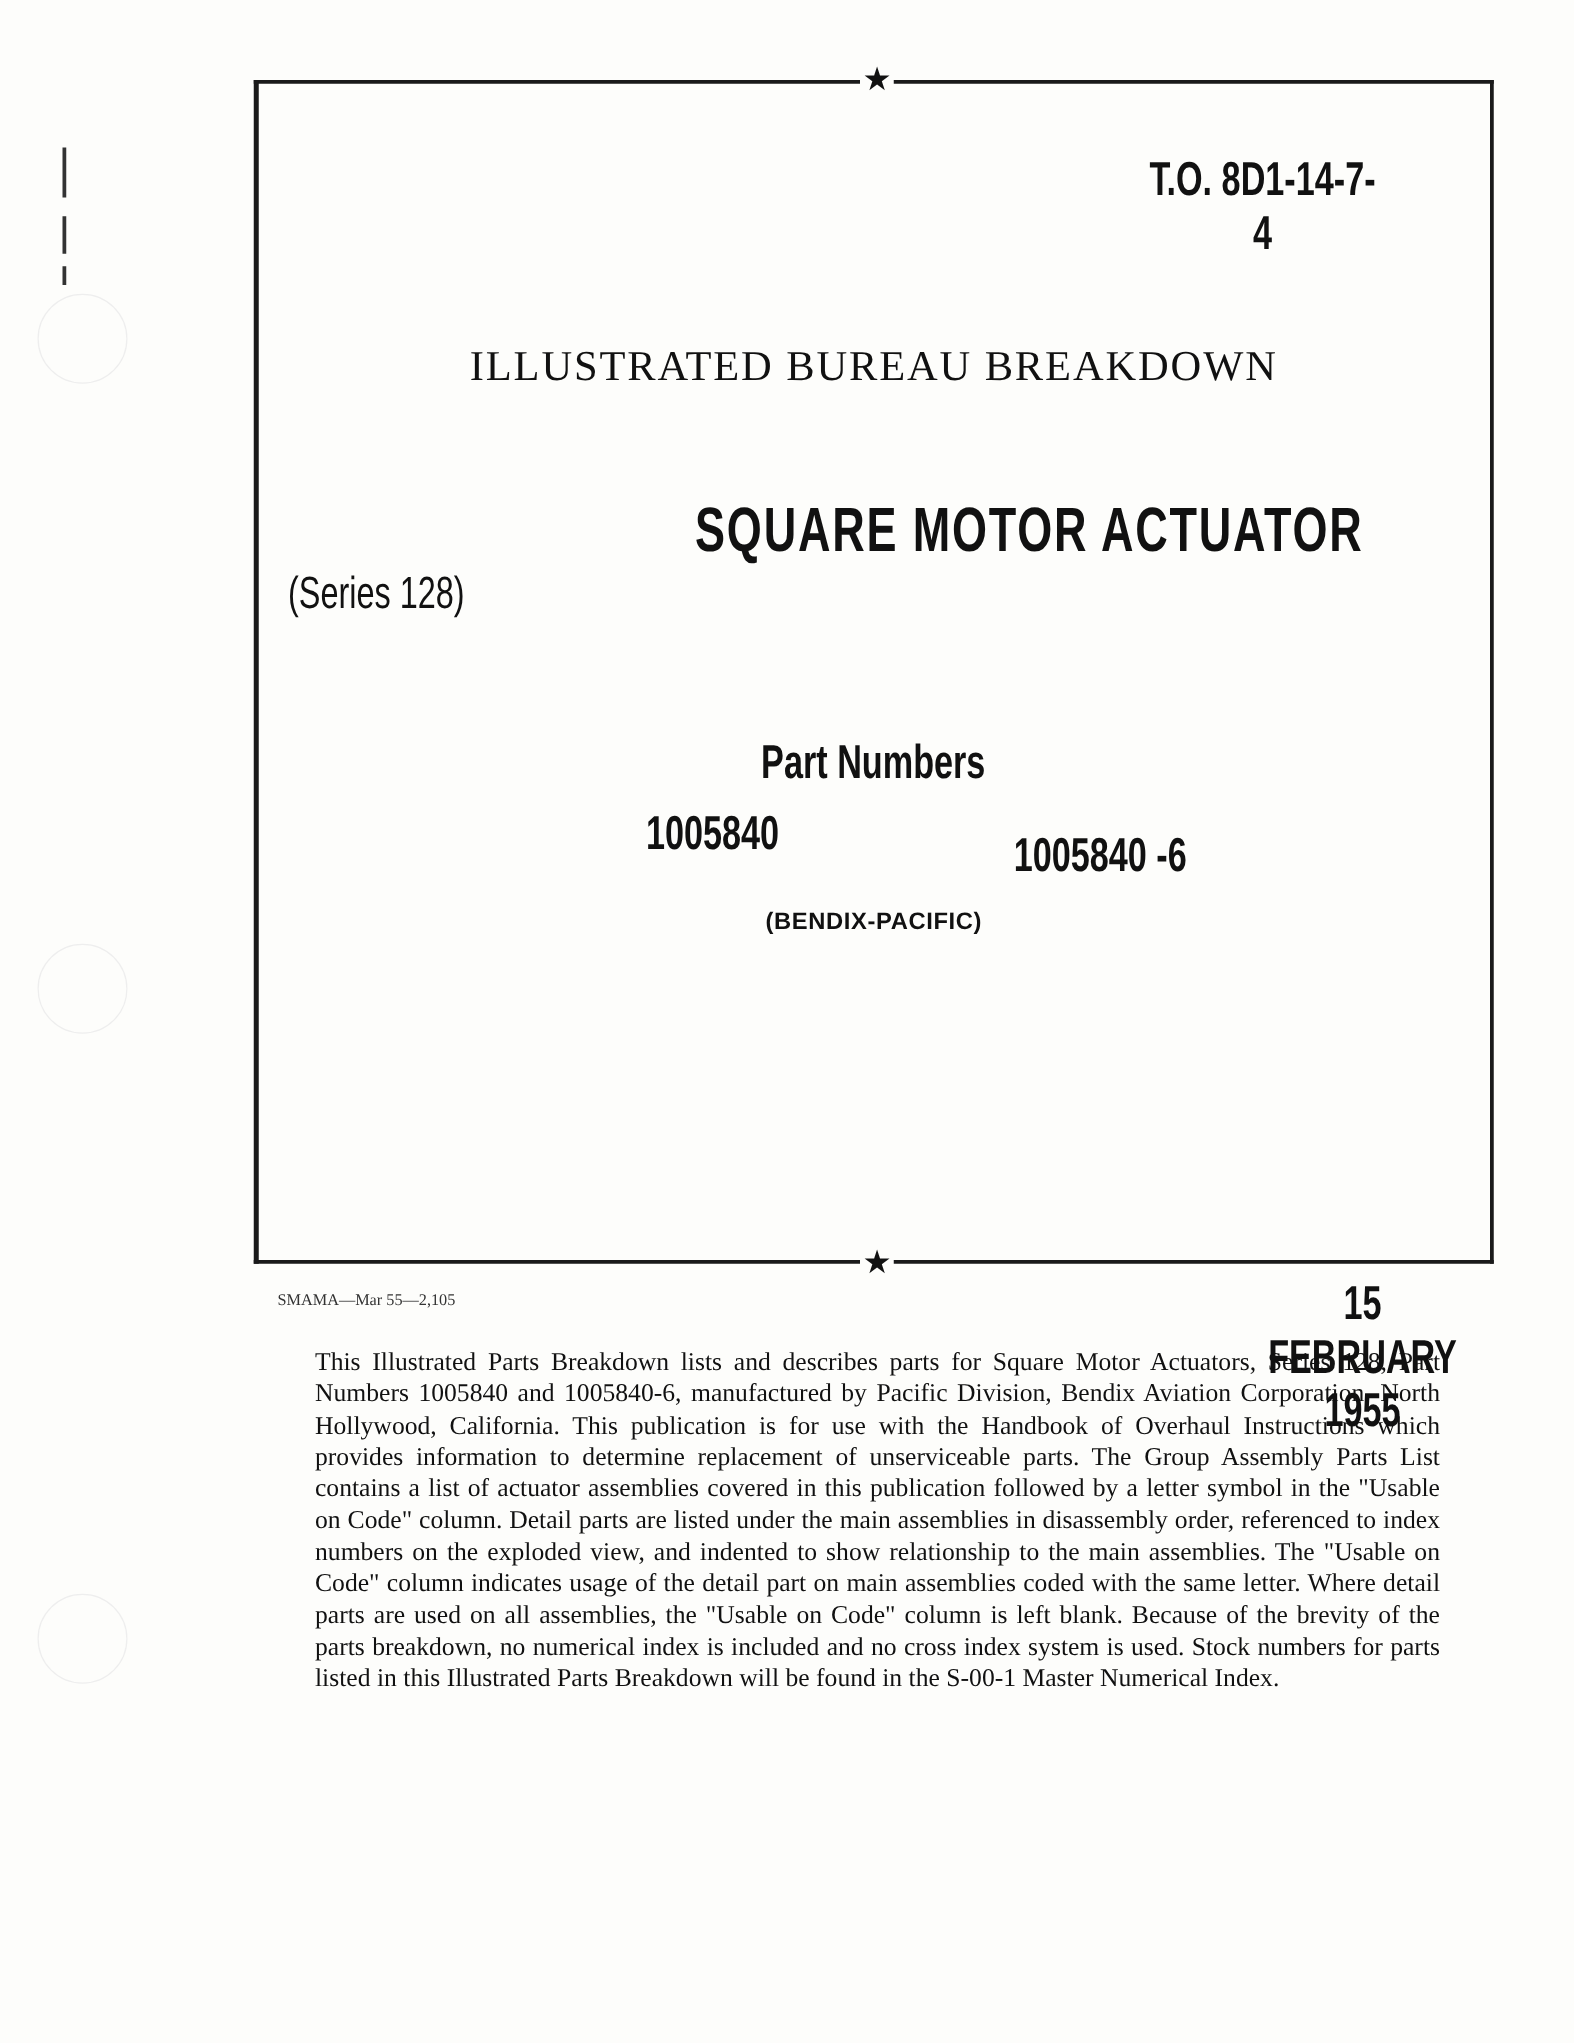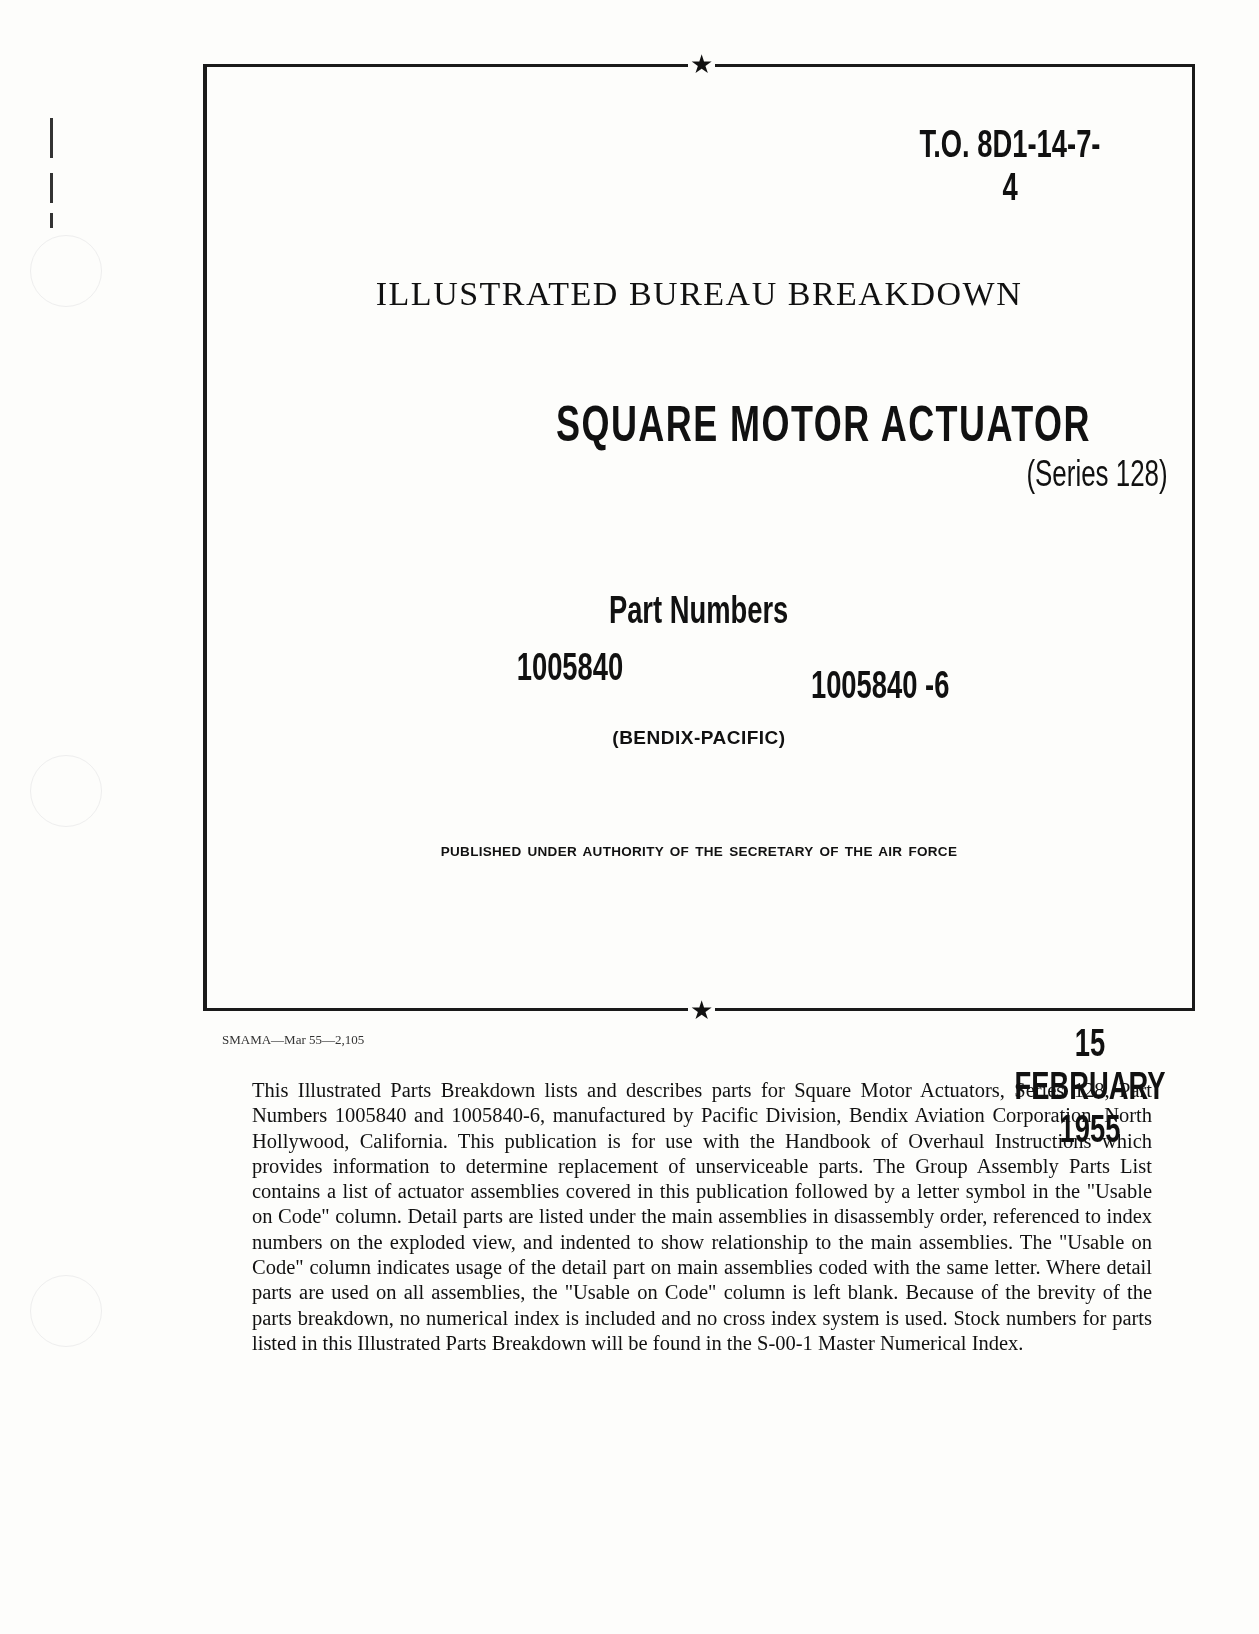--- a/index.html
+++ b/index.html
@@ -9,21 +9,21 @@
   .frame-bottom { top:1008px; }
   .frame-left { position:absolute; left:203px; top:64px; width:4px; height:947px; background:#1a1a1a; }
   .frame-right { position:absolute; left:1192px; top:64px; width:3px; height:947px; background:#1a1a1a; }
   .star { position:absolute; font-size:26px; line-height:26px; background:#fdfdfb; padding:0 2px; font-family:"DejaVu Sans", sans-serif; }
   .star-top { left:688px; top:51px; }
   .star-bottom { left:688px; top:997px; }
   .cond { font-family:"Liberation Sans", sans-serif; font-weight:bold; transform:scaleX(0.72); transform-origin:center; display:inline-block; }
   .to-number { position:absolute; left:880px; top:123px; width:260px; text-align:center; font-size:38px; }
   .ipb-title { position:absolute; left:203px; top:275px; width:992px; text-align:center; font-size:34px; letter-spacing:1.5px; font-family:"Liberation Serif", serif; }
   .main-title { position:absolute; left:203px; top:395px; width:992px; text-align:right; font-size:50px; letter-spacing:2px; }
-  .series { position:absolute; left:203px; top:453px; width:992px; text-align:right; font-size:36px; }
+  .series { position:absolute; left:203px; top:453px; width:992px; text-align:left; font-size:36px; }
   .pn-label { position:absolute; left:203px; top:588px; width:992px; text-align:center; font-size:38px; }
   .pn1 { position:absolute; left:450px; top:645px; width:240px; text-align:center; font-size:38px; }
   .pn2 { position:absolute; left:730px; top:645px; width:300px; text-align:center; font-size:38px;margin-top:18px; }
   .bendix { position:absolute; left:203px; top:727px; width:992px; text-align:center; font-family:"Liberation Sans", sans-serif; font-weight:bold; font-size:19px; letter-spacing:0.5px; }
   .authority { position:absolute; left:203px; top:841px; width:992px; text-align:center; font-family:"Liberation Sans", sans-serif; font-weight:bold; font-size:13.5px; line-height:22px; word-spacing:2px; letter-spacing:0.3px; }
   .smama { position:absolute; left:222px; top:1032px; font-size:13px; color:#333; }
   .date { position:absolute; left:960px; top:1022px; width:260px; text-align:center; font-size:38px; }
   .body-text { position:absolute; left:252px; top:1078px; width:900px; font-size:20.5px; line-height:25.3px; text-align:justify; }
   .body-text p { margin:0; }
   .edge-mark { position:absolute; left:50px; top:118px; width:4px; height:110px; }
@@ -56,21 +56,20 @@
 <div class="main-title"><span class="cond">SQUARE MOTOR ACTUATOR</span></div>
 <div class="series"><span class="cond" style="font-weight:normal;">(Series 128)</span></div>
 
 <div class="pn-label"><span class="cond">Part Numbers</span></div>
 <div class="pn1"><span class="cond">1005840</span></div>
 <div class="pn2"><span class="cond">1005840 -6</span></div>
 
 <div class="bendix">(BENDIX-PACIFIC)</div>
 
 <div class="authority">
-  <div>PUBLISHED UNDER AUTHORITY OF THE SECRETARY OF THE AIR FORCE</div>
 </div>
 
 <div class="smama">SMAMA—Mar 55—2,105</div>
 <div class="date"><span class="cond">15 FEBRUARY 1955</span></div>
 
 <div class="body-text">
   <p>This Illustrated Parts Breakdown lists and describes parts for Square Motor Actuators, Series 128, Part Numbers 1005840 and 1005840-6, manufactured by Pacific Division, Bendix Aviation Corporation, North Hollywood, California. This publication is for use with the Handbook of Overhaul Instructions which provides information to determine replacement of unserviceable parts. The Group Assembly Parts List contains a list of actuator assemblies covered in this publication followed by a letter symbol in the "Usable on Code" column. Detail parts are listed under the main assemblies in disassembly order, referenced to index numbers on the exploded view, and indented to show relationship to the main assemblies. The "Usable on Code" column indicates usage of the detail part on main assemblies coded with the same letter. Where detail parts are used on all assemblies, the "Usable on Code" column is left blank. Because of the brevity of the parts breakdown, no numerical index is included and no cross index system is used. Stock numbers for parts listed in this Illustrated Parts Breakdown will be found in the S-00-1 Master Numerical Index.</p>
 </div>
 
 </body></html>

